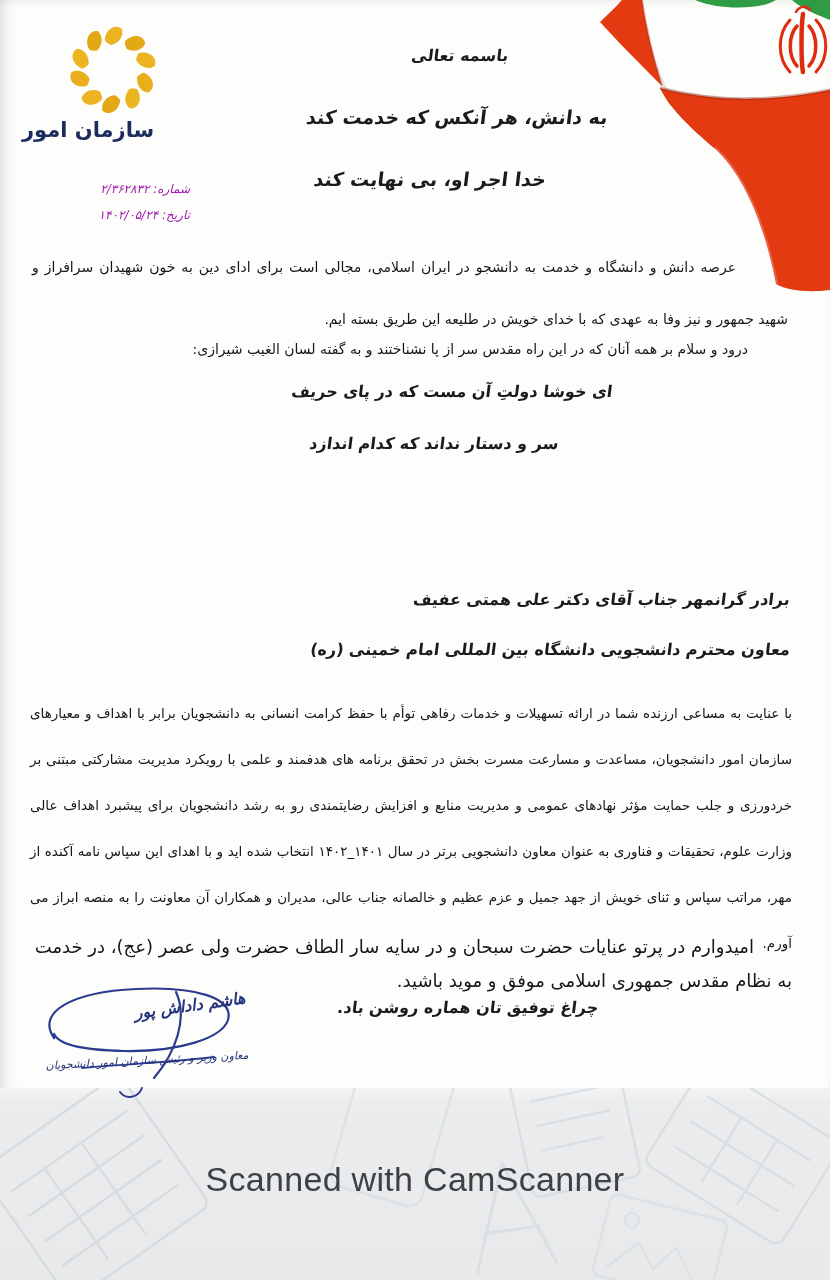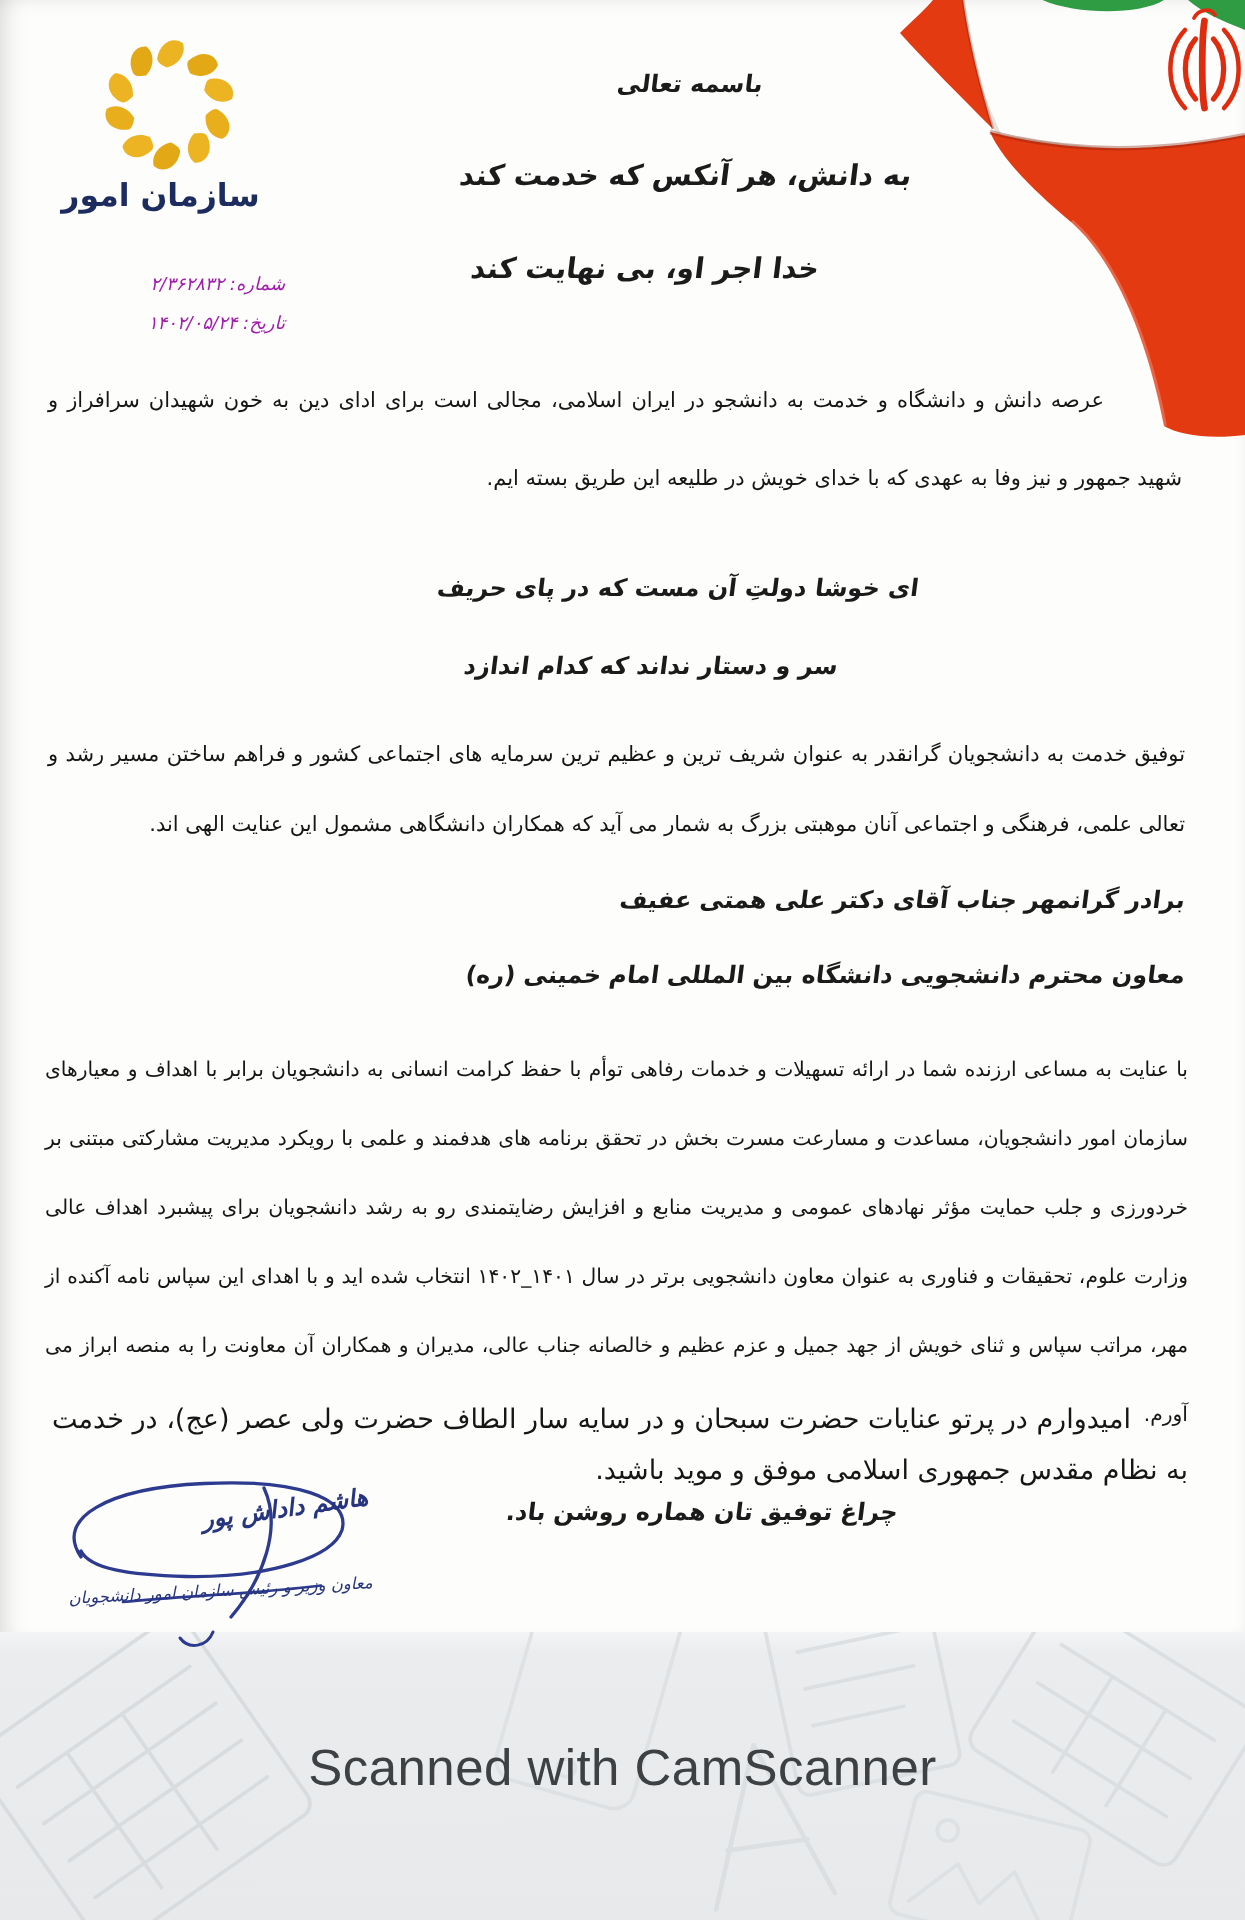--- a/index.html
+++ b/index.html
@@ -19,21 +19,21 @@
   .rtl{direction:rtl; unicode-bidi:plaintext;}
   .abs{position:absolute;}
   .center{text-align:center;}
   .right{text-align:right;}
   .justify{text-align:justify;}
   .callig{transform:skewX(-7deg);}
   .body-text{font-size:14px; line-height:46px; color:#161616;}
   
   .org-name{
     color:#1c2c5e; font-weight:bold; font-size:21px; line-height:25px;
-    text-align:center; letter-spacing:.5px;
+    text-align:left; letter-spacing:.5px;
   }
   .ref-line{font-size:12px; color:#a21caf; font-style:italic;}
   
   .bismillah{font-size:16px; font-weight:bold;}
   .motto{font-size:19px; font-weight:bold;}
   .poem{font-size:16px; font-weight:bold;}
   .addressee{font-size:16px; font-weight:bold;}
   .closing{font-size:16px; font-weight:bold;}
   
   .sig-name{
@@ -121,25 +121,25 @@
       <span>۱۴۰۲/۰۵/۲۴</span>
     </div>
 
     <div class="abs rtl center bismillah callig" style="left:310px; top:46px; width:300px;">باسمه تعالی</div>
 
     <div class="abs rtl center motto callig" style="left:262px; top:106px; width:390px;">به دانش، هر آنکس که خدمت کند</div>
     <div class="abs rtl center motto callig" style="left:250px; top:168px; width:360px;">خدا اجر او، بی نهایت کند</div>
 
     <div class="abs rtl justify body-text" style="left:32px; top:241px; width:756px; line-height:52px; text-indent:52px;">عرصه دانش و دانشگاه و خدمت به دانشجو در ایران اسلامی، مجالی است برای ادای دین به خون شهیدان سرافراز و شهید جمهور و نیز وفا به عهدی که با خدای خویش در طلیعه این طریق بسته ایم.</div>
 
+    <div class="abs rtl right body-text" style="left:32px; top:326px; width:756px; text-indent:40px;">درود و سلام بر همه آنان که در این راه مقدس سر از پا نشناختند و به گفته لسان الغیب شیرازی:</div>
 
     <div class="abs rtl center poem callig" style="left:252px; top:382px; width:400px;">ای خوشا دولتِ آن مست که در پای حریف</div>
     <div class="abs rtl center poem callig" style="left:244px; top:434px; width:380px;">سر و دستار نداند که کدام اندازد</div>
 
-    <div class="abs rtl justify body-text" style="left:32px; top:480px; width:758px; line-height:47px;">توفیق خدمت به دانشجویان گرانقدر به عنوان شریف ترین و عظیم ترین سرمایه های اجتماعی کشور و فراهم ساختن مسیر رشد و تعالی علمی، فرهنگی و اجتماعی آنان موهبتی بزرگ به شمار می آید که همکاران دانشگاهی مشمول این عنایت الهی اند.</div>
 
     <div class="abs rtl right addressee callig" style="left:32px; top:590px; width:758px;">برادر گرانمهر جناب آقای دکتر علی همتی عفیف</div>
     <div class="abs rtl right addressee callig" style="left:32px; top:640px; width:758px;">معاون محترم دانشجویی دانشگاه بین المللی امام خمینی (ره)</div>
 
     <div class="abs rtl justify body-text" style="left:30px; top:690px; width:762px; font-size:13.5px; line-height:46px;">با عنایت به مساعی ارزنده شما در ارائه تسهیلات و خدمات رفاهی توأم با حفظ کرامت انسانی به دانشجویان برابر با اهداف و معیارهای سازمان امور دانشجویان، مساعدت و مسارعت مسرت بخش در تحقق برنامه های هدفمند و علمی با رویکرد مدیریت مشارکتی مبتنی بر خردورزی و جلب حمایت مؤثر نهادهای عمومی و مدیریت منابع و افزایش رضایتمندی رو به رشد دانشجویان برای پیشبرد اهداف عالی وزارت علوم، تحقیقات و فناوری به عنوان معاون دانشجویی برتر در سال ۱۴۰۱_۱۴۰۲ انتخاب شده اید و با اهدای این سپاس نامه آکنده از مهر، مراتب سپاس و ثنای خویش از جهد جمیل و عزم عظیم و خالصانه جناب عالی، مدیران و همکاران آن معاونت را به منصه ابراز می آورم.</div>
 
     <div class="abs rtl right body-text" style="left:32px; top:930px; width:760px; font-size:18px; line-height:34px; text-indent:38px;">امیدوارم در پرتو عنایات حضرت سبحان و در سایه سار الطاف حضرت ولی عصر (عج)، در خدمت به نظام مقدس جمهوری اسلامی موفق و موید باشید.</div>
 
     <div class="abs rtl center closing callig" style="left:288px; top:998px; width:360px;">چراغ توفیق تان هماره روشن باد.</div>
 

